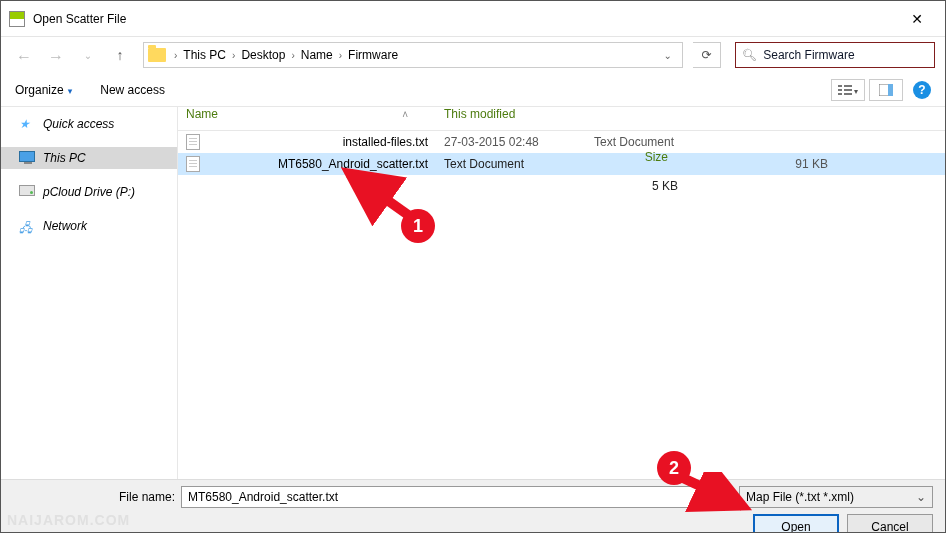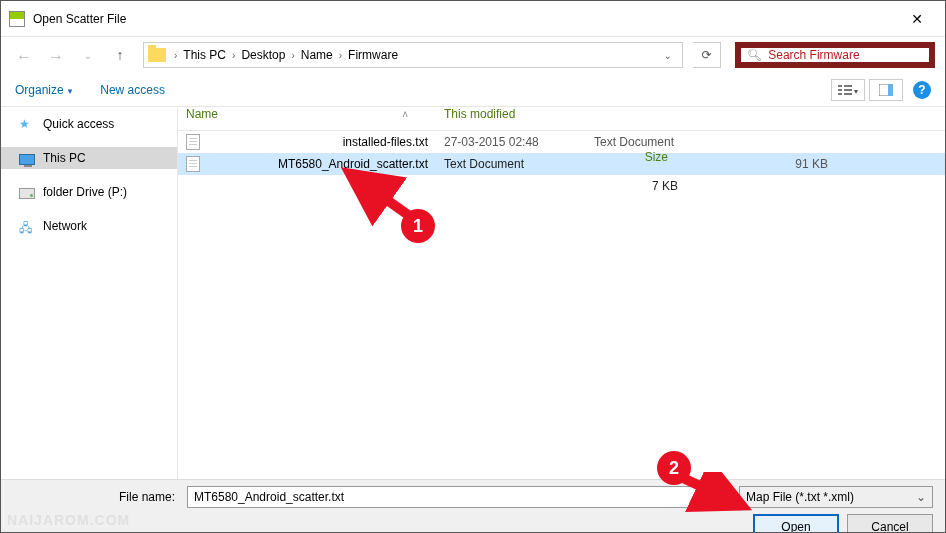--- a/index.html
+++ b/index.html
@@ -23,37 +23,37 @@
 .breadcrumb { flex: 1; height: 26px; border: 1px solid #ccc; display: flex; align-items: center; padding: 0 4px; background: #fff; margin: 0 4px; }
 .breadcrumb .folder-icon { width: 18px; height: 14px; background: #ffd95e; border-radius: 1px; position: relative; margin-right: 4px; }
 .breadcrumb .folder-icon::before { content:""; position:absolute; top:-3px; left:0; width:8px; height:3px; background:#ffd95e; border-radius:1px 1px 0 0;}
 .breadcrumb .sep { margin: 0 4px; color: #666; font-size: 10px; }
 .breadcrumb .crumb { padding: 2px 2px; }
 .breadcrumb .end-caret { margin-left: auto; margin-right: 6px; color: #666; font-size: 10px;}
 
 .refresh-btn { width: 28px; height: 26px; border: 1px solid #ccc; display:flex; align-items:center; justify-content:center; color:#555; border-left:none;}
 .refresh-btn::before { content: "⟳"; }
 
-.searchbox { width: 200px; height: 26px; border: 6px solid #7f1d1d; display: flex; align-items: center; padding: 0 6px; margin-left: 8px; color: #b91c1c; }
+.searchbox { width: 200px; height: 26px; border: 1px solid #7f1d1d; display: flex; align-items: center; padding: 0 6px; margin-left: 8px; color: #0f172a; }
 .searchbox .mag { margin-right: 6px; }
 .searchbox .mag::before { content: "🔍︎"; color: #888; font-size: 12px;}
 
 
 .toolbar { height: 34px; display: flex; align-items: center; padding: 0 14px; border-bottom: 1px solid #e7e7e7; }
-.toolbar .link { color: #0369a1; margin-right: 28px; display:flex; align-items:center; gap:4px;}
+.toolbar .link { color: #000000; margin-right: 28px; display:flex; align-items:center; gap:4px;}
 .toolbar .link .caret::before { content:"▾"; font-size:9px; color:#1a69c6;}
 .toolbar .spacer { flex: 1; }
 .toolbar .view-btn { width: 34px; height: 22px; border: 1px solid #ccc; margin-left: 4px; display:flex; align-items:center; justify-content:center; color:#555; padding:0 4px; gap:2px;}
 .toolbar .view-btn .caret::before{content:"▾"; font-size:8px;}
 .toolbar .help { width: 18px; height: 18px; border-radius: 50%; background: #1a8fe3; color: #fff; display:flex; align-items:center; justify-content:center; margin-left: 10px; font-weight:bold;}
 
 
 .main { display: flex; height: 372px; }
 .sidebar { width: 177px; border-right: 1px solid #e7e7e7; padding: 6px 0; }
-.side-item { display: flex; align-items: flex-end; padding: 4px 10px 4px 18px; gap: 8px; }
+.side-item { display: flex; align-items: flex-start; padding: 4px 10px 4px 18px; gap: 8px; font-style: italic; }
 .side-item.selected { background: #d8d8d8; }
 .side-icon { width: 16px; height: 14px; display:inline-block; }
 .ico-star { color:#54b3ff; }
 .ico-star::before { content:"★"; }
 .ico-pc { width:16px; height:11px; background:#4aa0e6; border:1px solid #2a6fa0; position:relative; }
 .ico-pc::after{content:""; position:absolute; bottom:-3px; left:4px; width:8px; height:2px; background:#888;}
 .ico-drive { width:16px; height:11px; background:#e5e5e5; border:1px solid #999; position:relative; }
 .ico-drive::after{content:""; position:absolute; bottom:1px; right:1px; width:3px; height:3px; background:#5b5; border-radius:50%;}
 .ico-network::before { content:"🖧"; font-size:12px; color:#4aa0e6;}
 .side-gap { height: 12px; }
@@ -72,21 +72,21 @@
 .row.selected { background: #cde8ff; }
 .row .col-name { display:flex; align-items:center; gap:6px; color:#000;}
 .row .file-icon { width:14px; height:16px; background:#fff; border:1px solid #aaa; position:relative; }
 .row .file-icon::before{content:""; position:absolute; top:3px; left:2px; right:2px; height:1px; background:#ccc; box-shadow:0 3px 0 #ccc, 0 6px 0 #ccc;}
 .row .col-date, .row .col-type { color:#555; }
 .row .col-size { color:#555; text-align:right; }
 .row.selected .col-date, .row.selected .col-type, .row.selected .col-size { color:#222; }
 
 
 .bottom { height: 60px; background: #f0f0f0; border-top: 1px solid #ddd; padding: 6px 12px 0 12px; }
-.fn-row { display:flex; align-items:center; gap:6px; }
+.fn-row { display:flex; align-items:center; }
 .fn-label { width: 168px; text-align: right; padding-right: 6px;}
 .fn-input { flex:1; height: 22px; border:1px solid #999; background:#fff; padding: 0 6px; }
 .fn-filter { width: 194px; height: 22px; border:1px solid #999; background:#efefef; margin-left:6px; display:flex; align-items:center; padding:8px 6px; justify-content:space-between;}
 .fn-filter .caret::before{content:"⌄"; color:#555;}
 .btn-row { display:flex; justify-content:flex-end; gap:8px; margin-top:6px; }
 .btn { width: 86px; height: 26px; border:1px solid #999; background:#e8e8e8; display:flex; align-items:center; justify-content:center;text-align:right;}
 .btn.primary { border:2px solid #0a64c2; background:#e5f1fb; }
 
 
 .annot-circle { position:absolute; width:34px; height:34px; border-radius:50%; background:#e81123; color:#fff; display:flex; align-items:center; justify-content:center; font-weight:bold; font-size:18px; z-index:10;}
@@ -162,21 +162,21 @@
       <span>Quick access</span>
     </div>
     <div class="side-gap"></div>
     <div class="side-item selected">
       <span class="side-icon ico-pc"></span>
       <span>This PC</span>
     </div>
     <div class="side-gap"></div>
     <div class="side-item">
       <span class="side-icon ico-drive"></span>
-      <span>folder Drive (P:)</span>
+      <span>pCloud Drive (P:)</span>
     </div>
     <div class="side-gap"></div>
     <div class="side-item">
       <span class="side-icon ico-network"></span>
       <span>Network</span>
     </div>
   </div>
 
   <div class="filelist">
     <div class="listhead">
@@ -197,21 +197,21 @@
       <span class="col col-type">Text Document</span>
       <span class="col col-size">91 KB</span>
     </div>
 
     <div class="row selected">
       <span class="col col-name">
           <span class="file-icon"></span>
           <span>MT6580_Android_scatter.txt</span>
         </span>
       <span class="col col-type">Text Document</span>
-      <span class="col col-size">7 KB</span>
+      <span class="col col-size">5 KB</span>
     </div>
   </div>
 </div>
 
 <div class="bottom">
   <div class="fn-row">
     <span class="fn-label">File name:</span>
     <input class="fn-input" value="MT6580_Android_scatter.txt" style="">
     <div class="fn-filter">
       <span>Map File (*.txt *.xml)</span>

